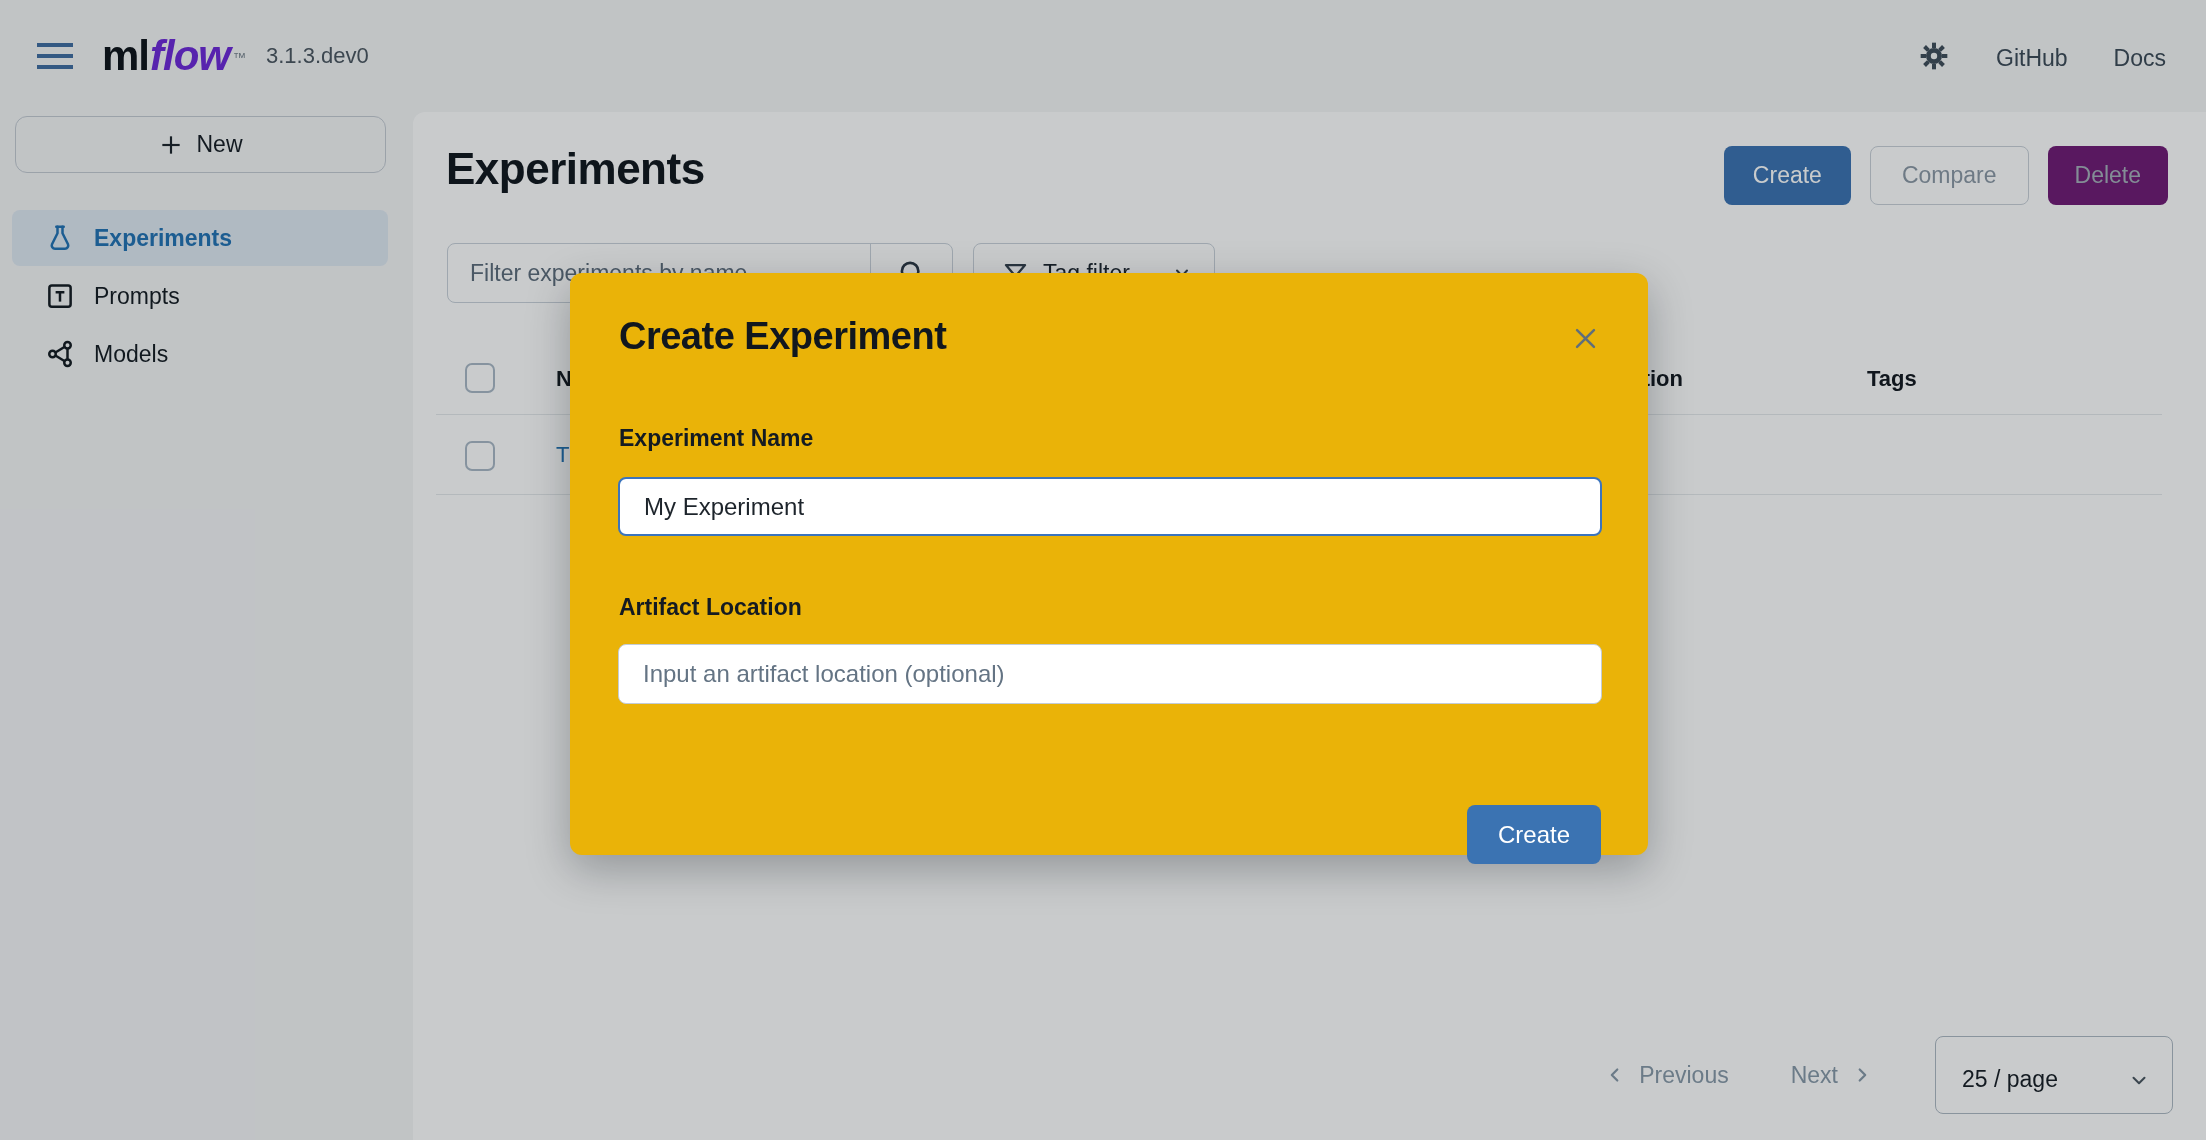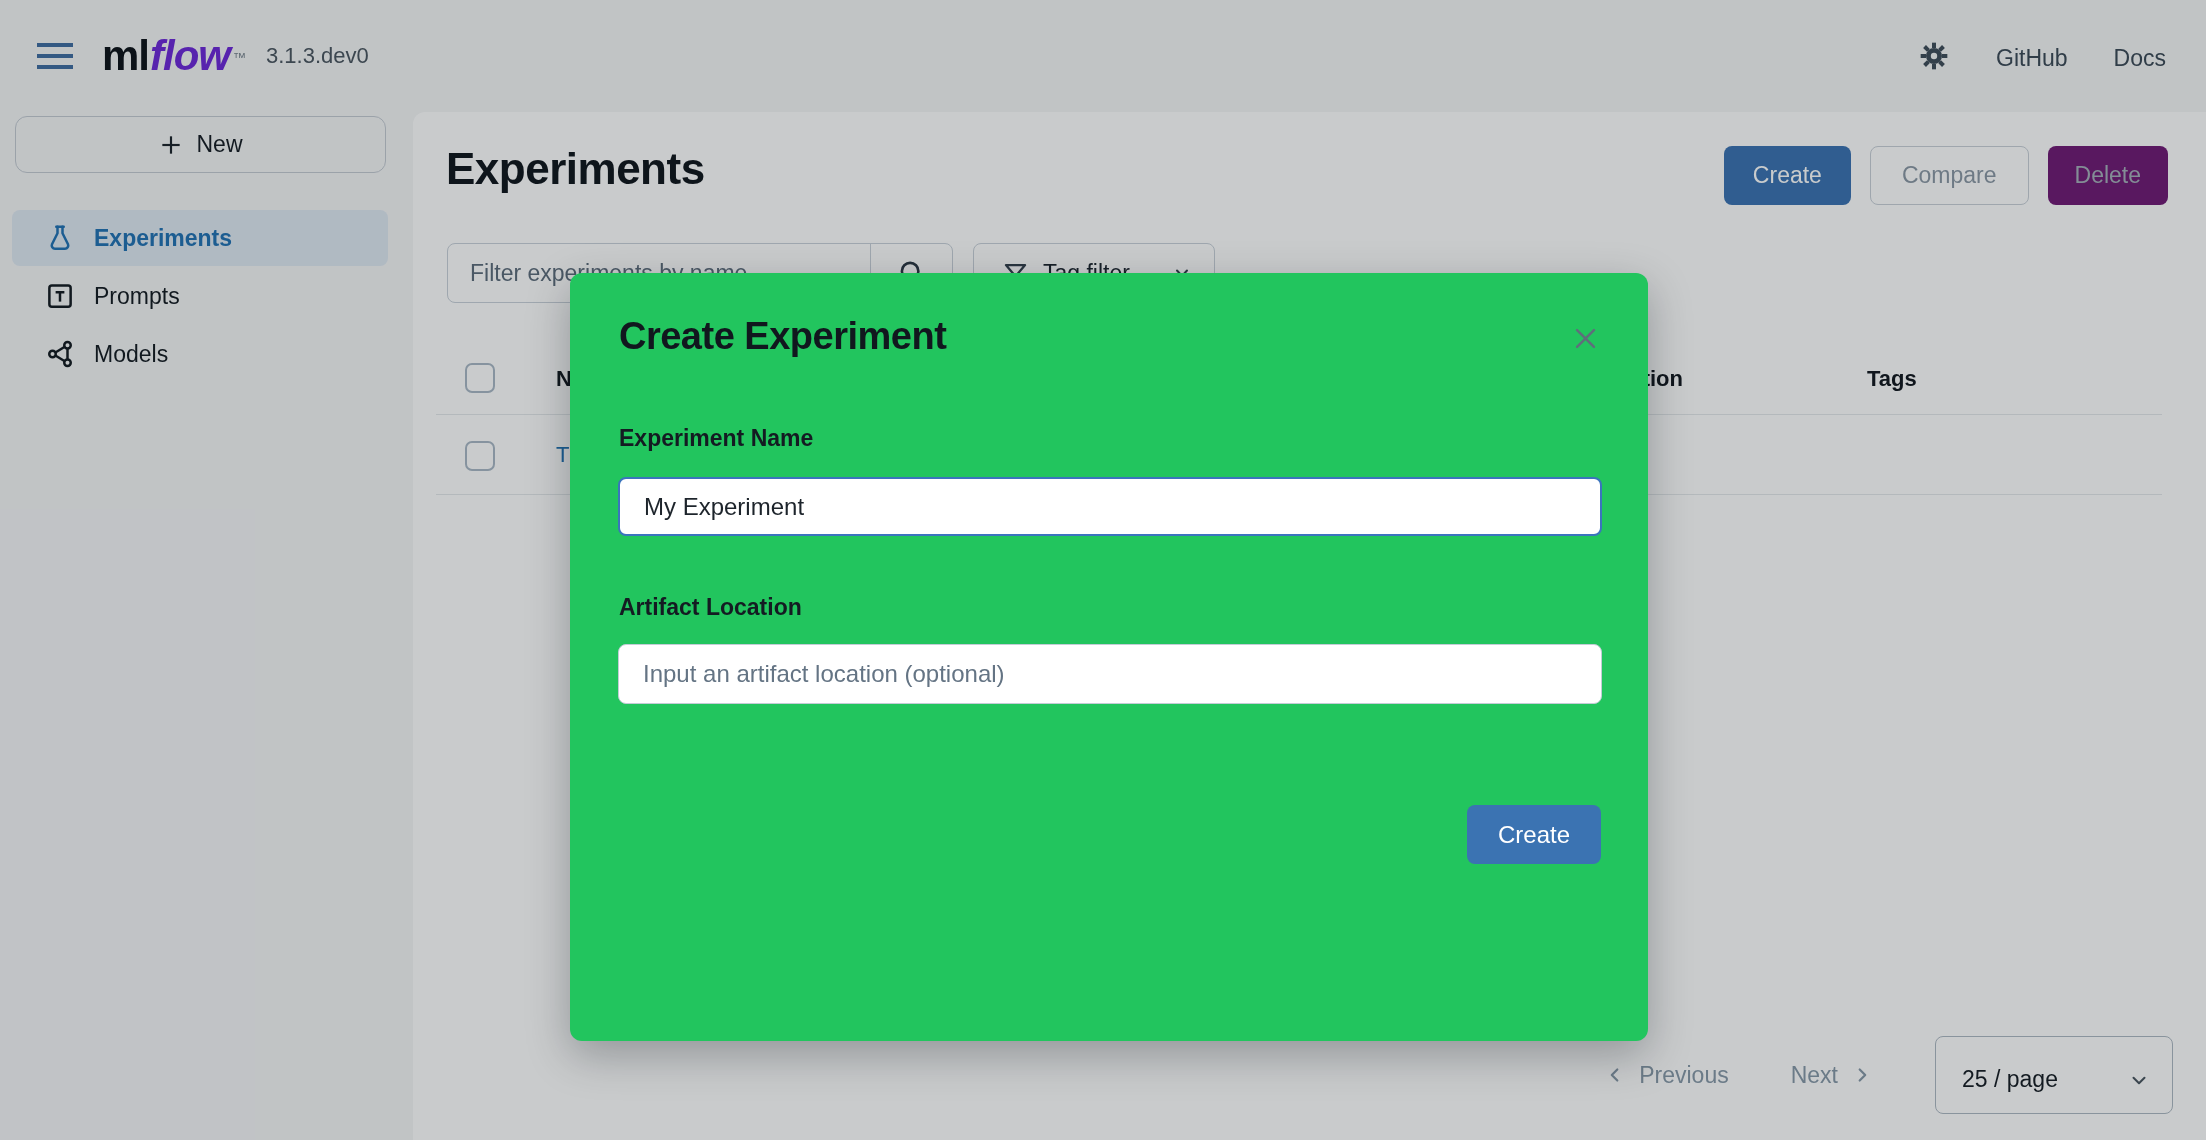--- a/index.html
+++ b/index.html
@@ -47,21 +47,21 @@
   .col-head { position:absolute; font-size:22px; font-weight:700; color:#12181f; line-height:24px; }
   .row-link { position:absolute; font-size:22px; color:#2272B4; line-height:24px; cursor:pointer; }
 
   .pagination { position:absolute; top:924px; right:33px; height:78px; display:flex; align-items:center; gap:62px; }
   .pager { display:flex; align-items:center; gap:13px; font-size:23px; color:#8799a8; cursor:pointer; }
   .page-size { width:238px; height:78px; border:1px solid #aeb9c3; border-radius:8px; display:flex; align-items:center; padding:9px 22px 0 26px; font-size:23px; color:#161d24; cursor:pointer; }
   .page-size .chev { margin-left:auto; }
 
   
   .overlay { position:absolute; left:0; top:0; width:2206px; height:1140px; background:rgba(10,16,23,0.22); z-index:50; }
-  .modal { position:absolute; left:570px; top:273px; width:1078px; height:768px; background:#22c55e; border-radius:12px; box-shadow:0 14px 44px rgba(8,14,20,0.28); z-index:60; }
+  .modal { position:absolute; left:570px; top:273px; width:1078px; height:582px; background:#eab308; border-radius:12px; box-shadow:0 14px 44px rgba(8,14,20,0.28); z-index:60; }
   .modal-title { position:absolute; left:49px; top:42px; font-size:38px; font-weight:700; color:#11171e; letter-spacing:-0.5px; }
   .modal-close { position:absolute; left:996px; top:46px; width:38px; height:38px; display:flex; align-items:center; justify-content:center; cursor:pointer; }
   .field-label { position:absolute; left:49px; font-size:23px; font-weight:700; color:#141b22; }
   .modal input { position:absolute; left:48px; width:984px; border-radius:8px; font-size:24px; font-family:"Liberation Sans",sans-serif; outline:none; color:#1d242b; padding:0 24px; background:#fff; }
   .input-focused { top:204px; height:59px; border:2.5px solid #3b74bd; }
   .input-normal { top:371px; height:60px; border:1.5px solid #c3ccd6; }
   .modal input::placeholder { color:#647484; opacity:1; }
   .modal-create { position:absolute; left:897px; top:532px; width:134px; height:59px; background:#3b73b2; color:#ffffff; border:none; border-radius:8px; font-size:24px; font-family:"Liberation Sans",sans-serif; cursor:pointer; }
 
   svg { display:block; }

